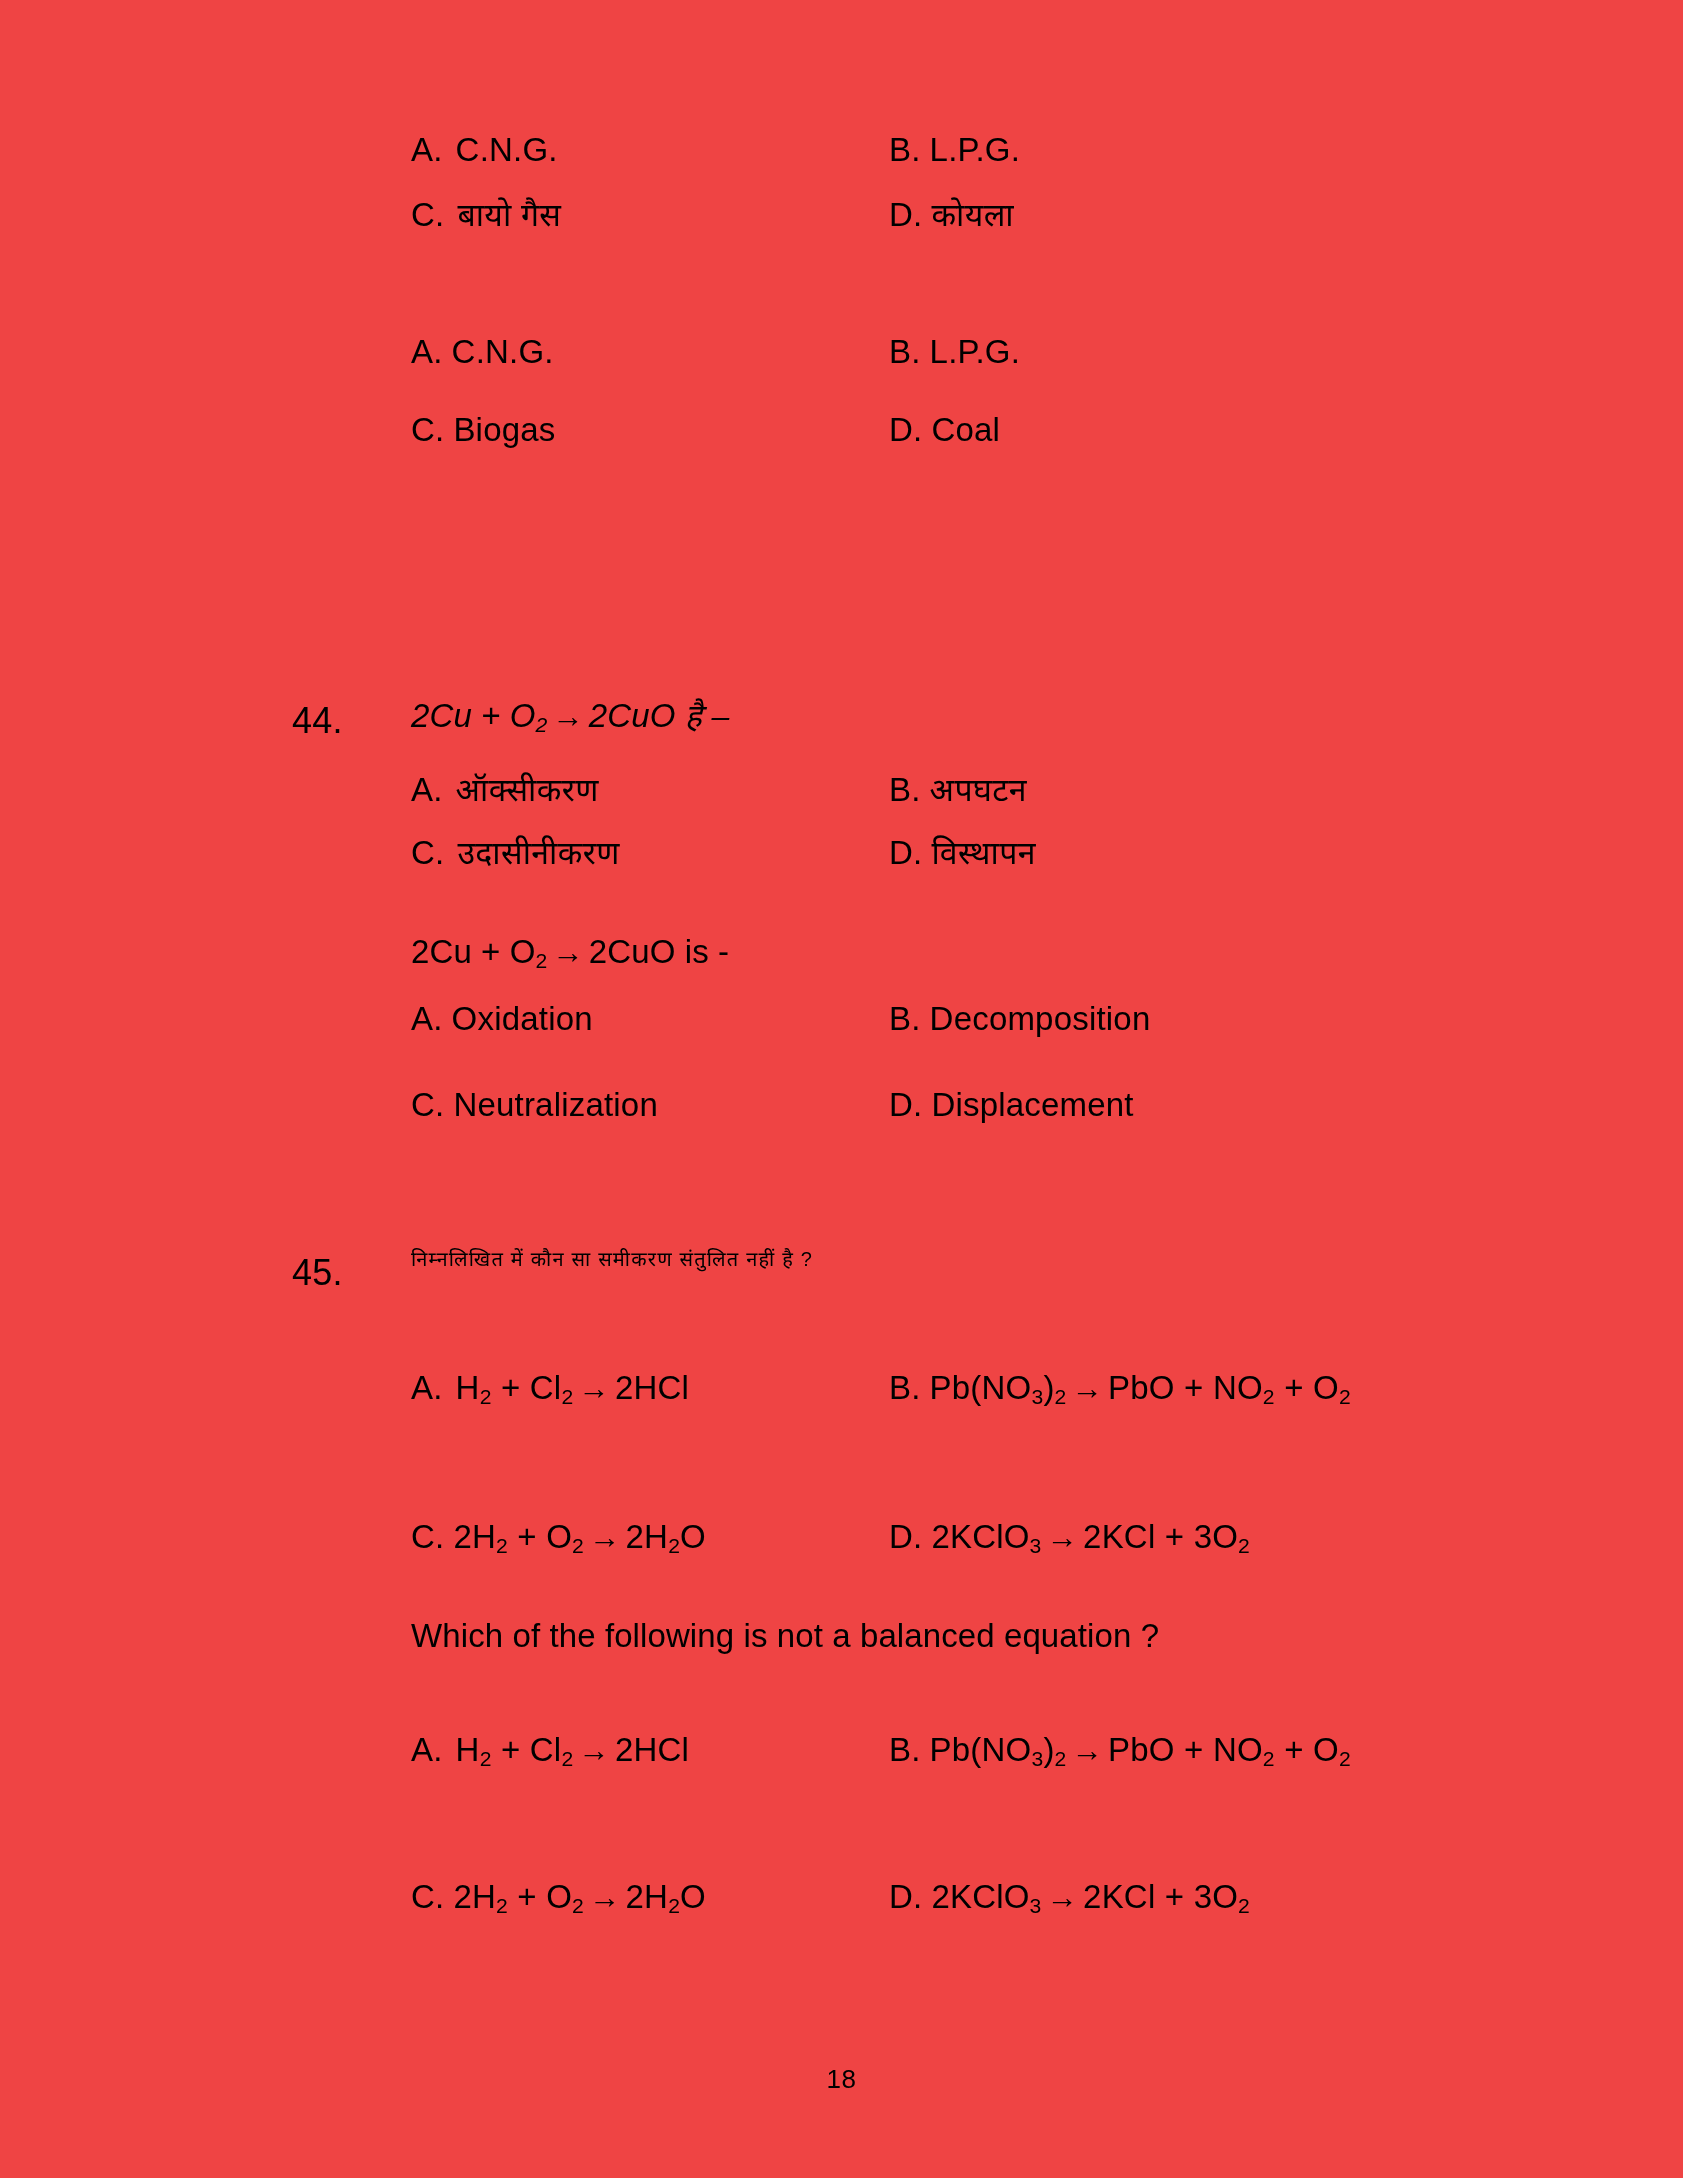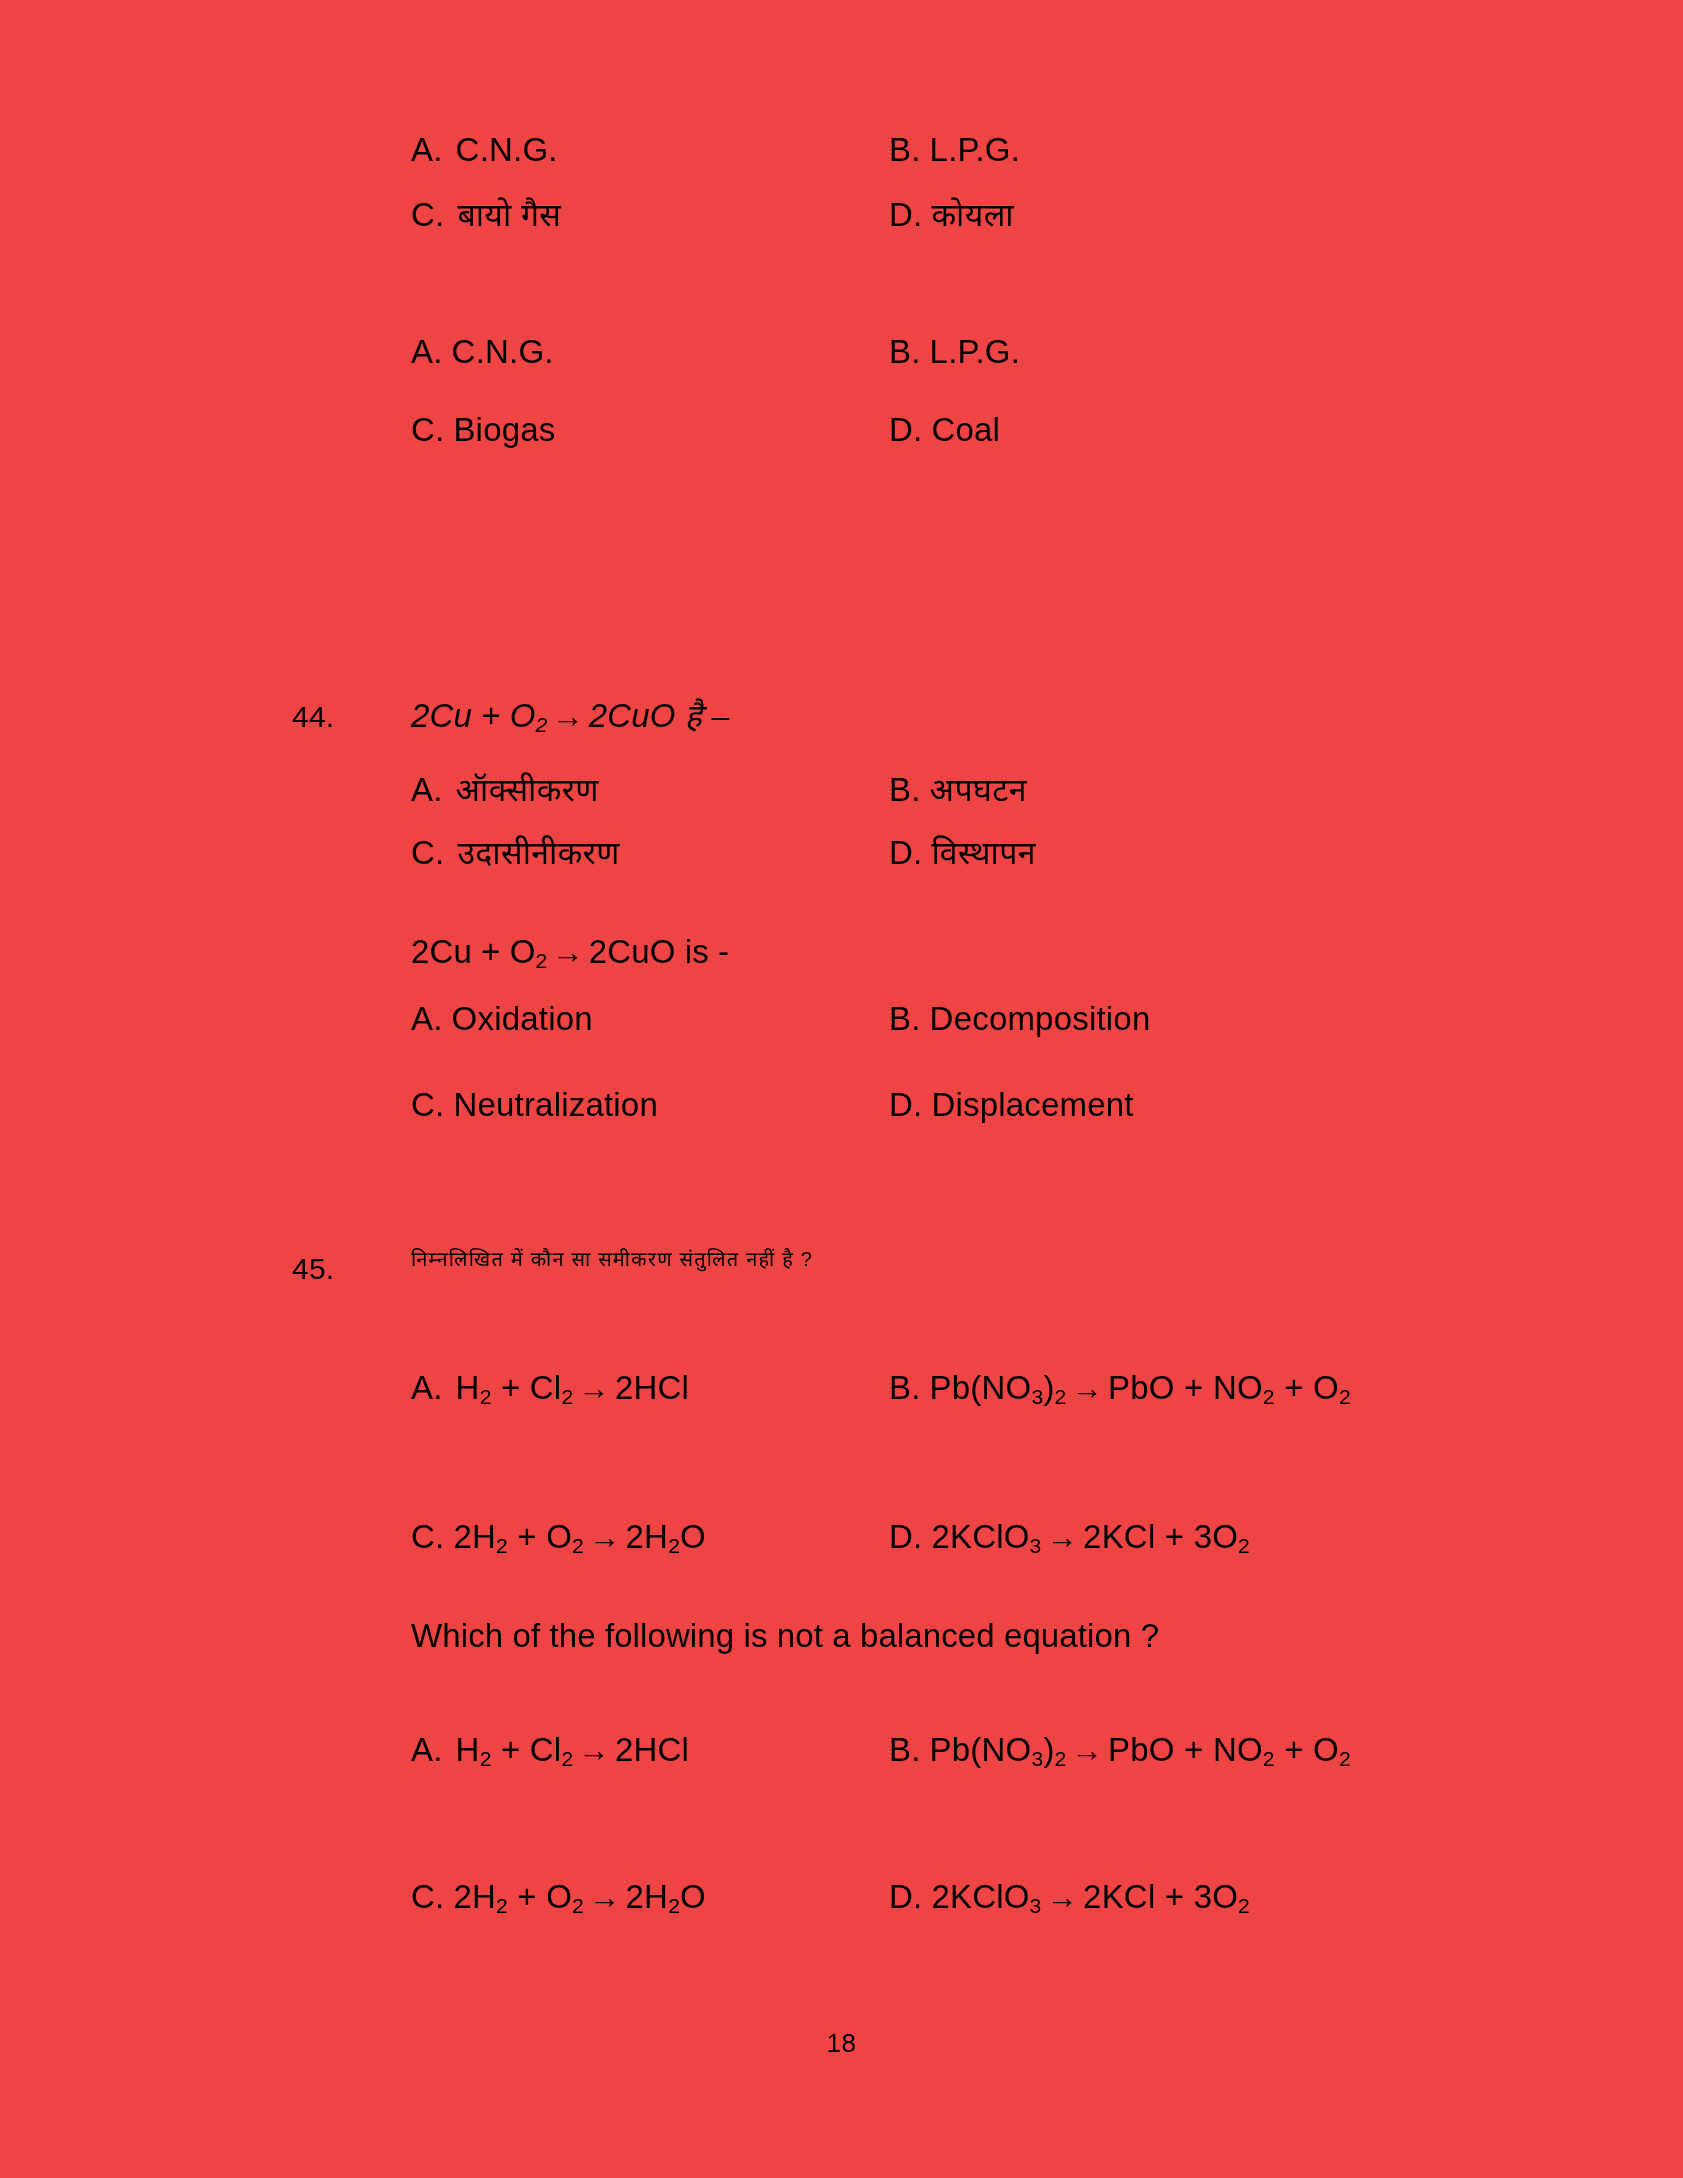--- a/index.html
+++ b/index.html
@@ -16,21 +16,21 @@
     overflow: hidden;
   }
   .page {
     position: absolute;
     inset: 0;
     background: #ef4444;
   }
   .qnum {
     position: absolute;
     left: 292px;
-    font-size: 30px;
+    font-size: 36px;
     letter-spacing: 0.2px;
   }
   .qtext {
     position: absolute;
     left: 411px;
     font-size: 33px;
     letter-spacing: 0.1px;
   }
   .stem {
     position: absolute;
@@ -73,20 +73,21 @@
   .lbl-gap { display: inline-block; width: 9px; }
   .lbl-gap-wide { display: inline-block; width: 13px; }
 
   .pagenum {
     position: absolute;
     left: 0;
     width: 1683px;
     text-align: center;
     font-size: 26px;
     letter-spacing: 0.5px;
+    margin-top: 36px;
   }
 </style>
 </head>
 <body>
 
 <div class="page">
 
   <div class="opt col-a" style="top:131px;">
     <span class="lbl">A.</span><span class="lbl-gap-wide"></span><span>C.N.G.</span>
   </div>

